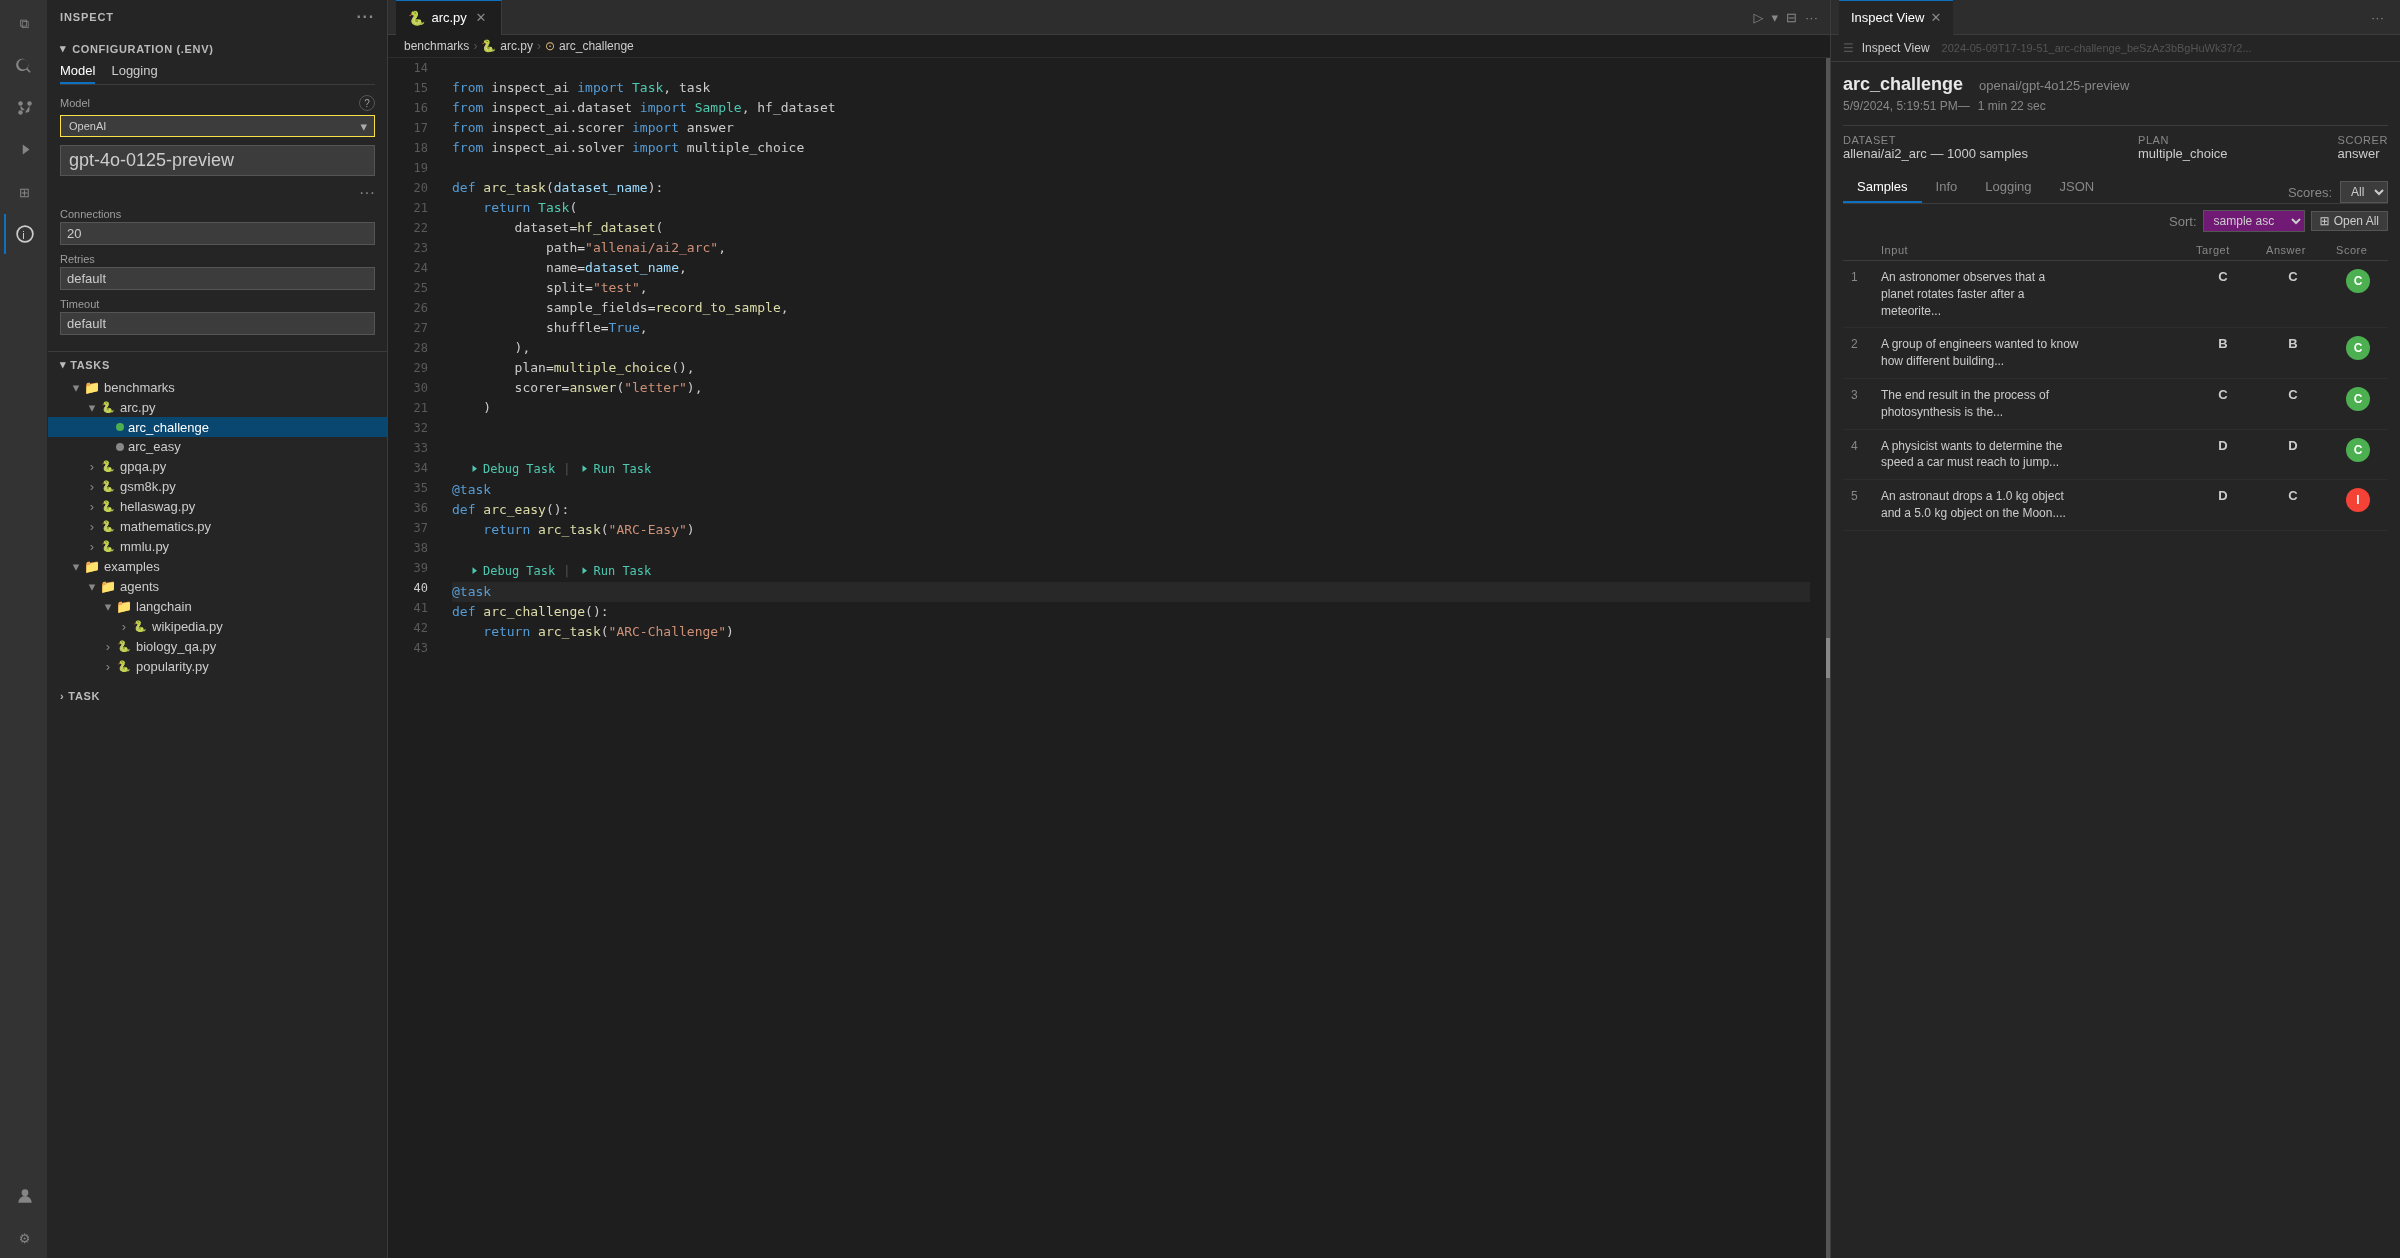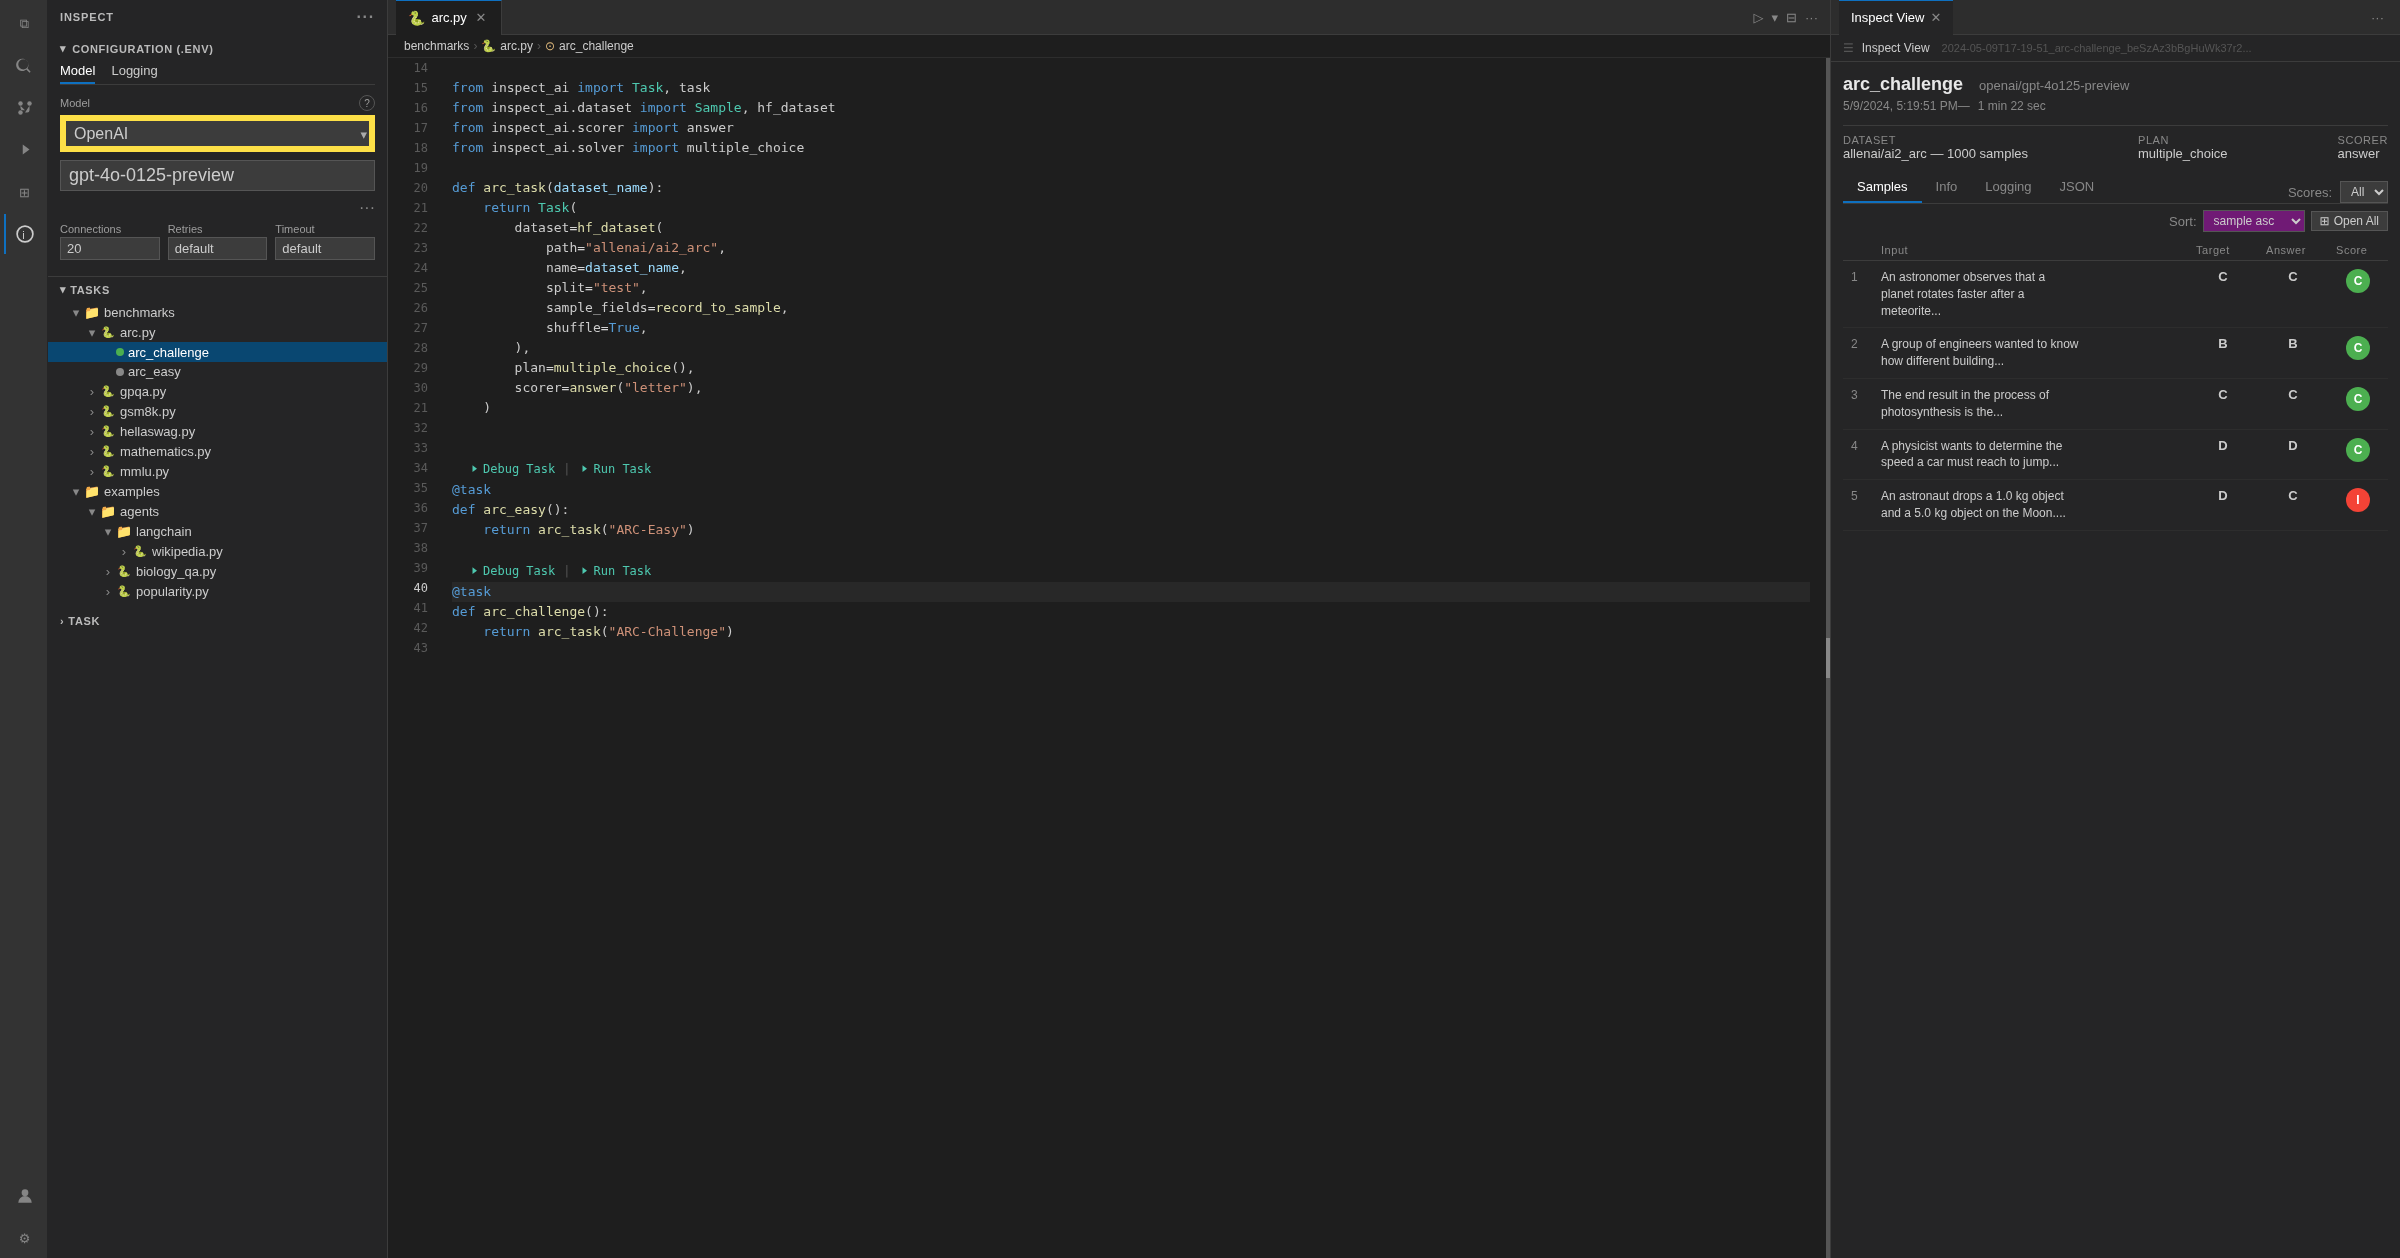--- a/index.html
+++ b/index.html
@@ -8,25 +8,25 @@
     
     .sidebar { width: 340px; background: #252526; border-right: 1px solid #3c3c3c; display: flex; flex-direction: column; flex-shrink: 0; overflow-y: auto; }
     .sidebar-header { display: flex; align-items: center; justify-content: space-between; padding: 8px 12px; font-size: 11px; font-weight: 700; color: #bbbbbb; letter-spacing: 0.08em; }
     .config-section { padding: 8px 12px; border-bottom: 1px solid #3c3c3c; }
     .config-header { display: flex; align-items: center; gap: 6px; font-size: 11px; font-weight: 700; color: #bbbbbb; letter-spacing: 0.06em; margin-bottom: 8px; cursor: pointer; }
     .tabs-row { display: flex; gap: 16px; border-bottom: 1px solid #3c3c3c; margin-bottom: 10px; }
     .tab-item { font-size: 13px; padding-bottom: 4px; cursor: pointer; color: #cccccc; }
     .tab-item.active { color: #ffffff; border-bottom: 2px solid #0e70c0; }
     .field-label { font-size: 11px; color: #9d9d9d; margin-bottom: 4px; display: flex; align-items: center; justify-content: space-between; }
     .select-wrapper { position: relative; margin-bottom: 8px; }
-    .select-box { width: 100%; background: #3c3c3c; border: 6px solid #fde047; color: #cccccc; padding: 4px 8px; font-size: 16px; appearance: none; cursor: pointer; }
+    .select-box { width: 100%; background: #3c3c3c; border: 1px solid #fde047; color: #cccccc; padding: 4px 8px; font-size: 11px; appearance: none; cursor: pointer; }
     .select-arrow { position: absolute; right: 8px; top: 50%; transform: translateY(-50%); color: #aaa; pointer-events: none; }
     .text-input { width: 100%; background: #3c3c3c; border: 1px solid #555; color: #cccccc; padding: 4px 8px; font-size: 18px; }
     .three-dots { color: #888; cursor: pointer; font-size: 16px; }
-    .connections-row { display: flex; gap: 8px; margin-bottom: 8px; }
+    .connections-row { display: flex; gap: 8px; margin-bottom: 8px; flex-direction: column; }
     .conn-field { flex: 1; }
     .conn-label { font-size: 11px; color: #9d9d9d; margin-bottom: 2px; }
     .conn-input { width: 100%; background: #3c3c3c; border: 1px solid #555; color: #cccccc; padding: 3px 6px; font-size: 13px; }
 
     
     .tasks-header { display: flex; align-items: center; gap: 4px; padding: 6px 12px; font-size: 11px; font-weight: 700; color: #bbbbbb; letter-spacing: 0.06em; cursor: pointer; }
     .tree-item { display: flex; align-items: center; padding: 2px 0; cursor: pointer; white-space: nowrap; }
     .tree-item.selected { background: #094771; }
     .indent1 { padding-left: 20px; }
     .indent2 { padding-left: 36px; }

